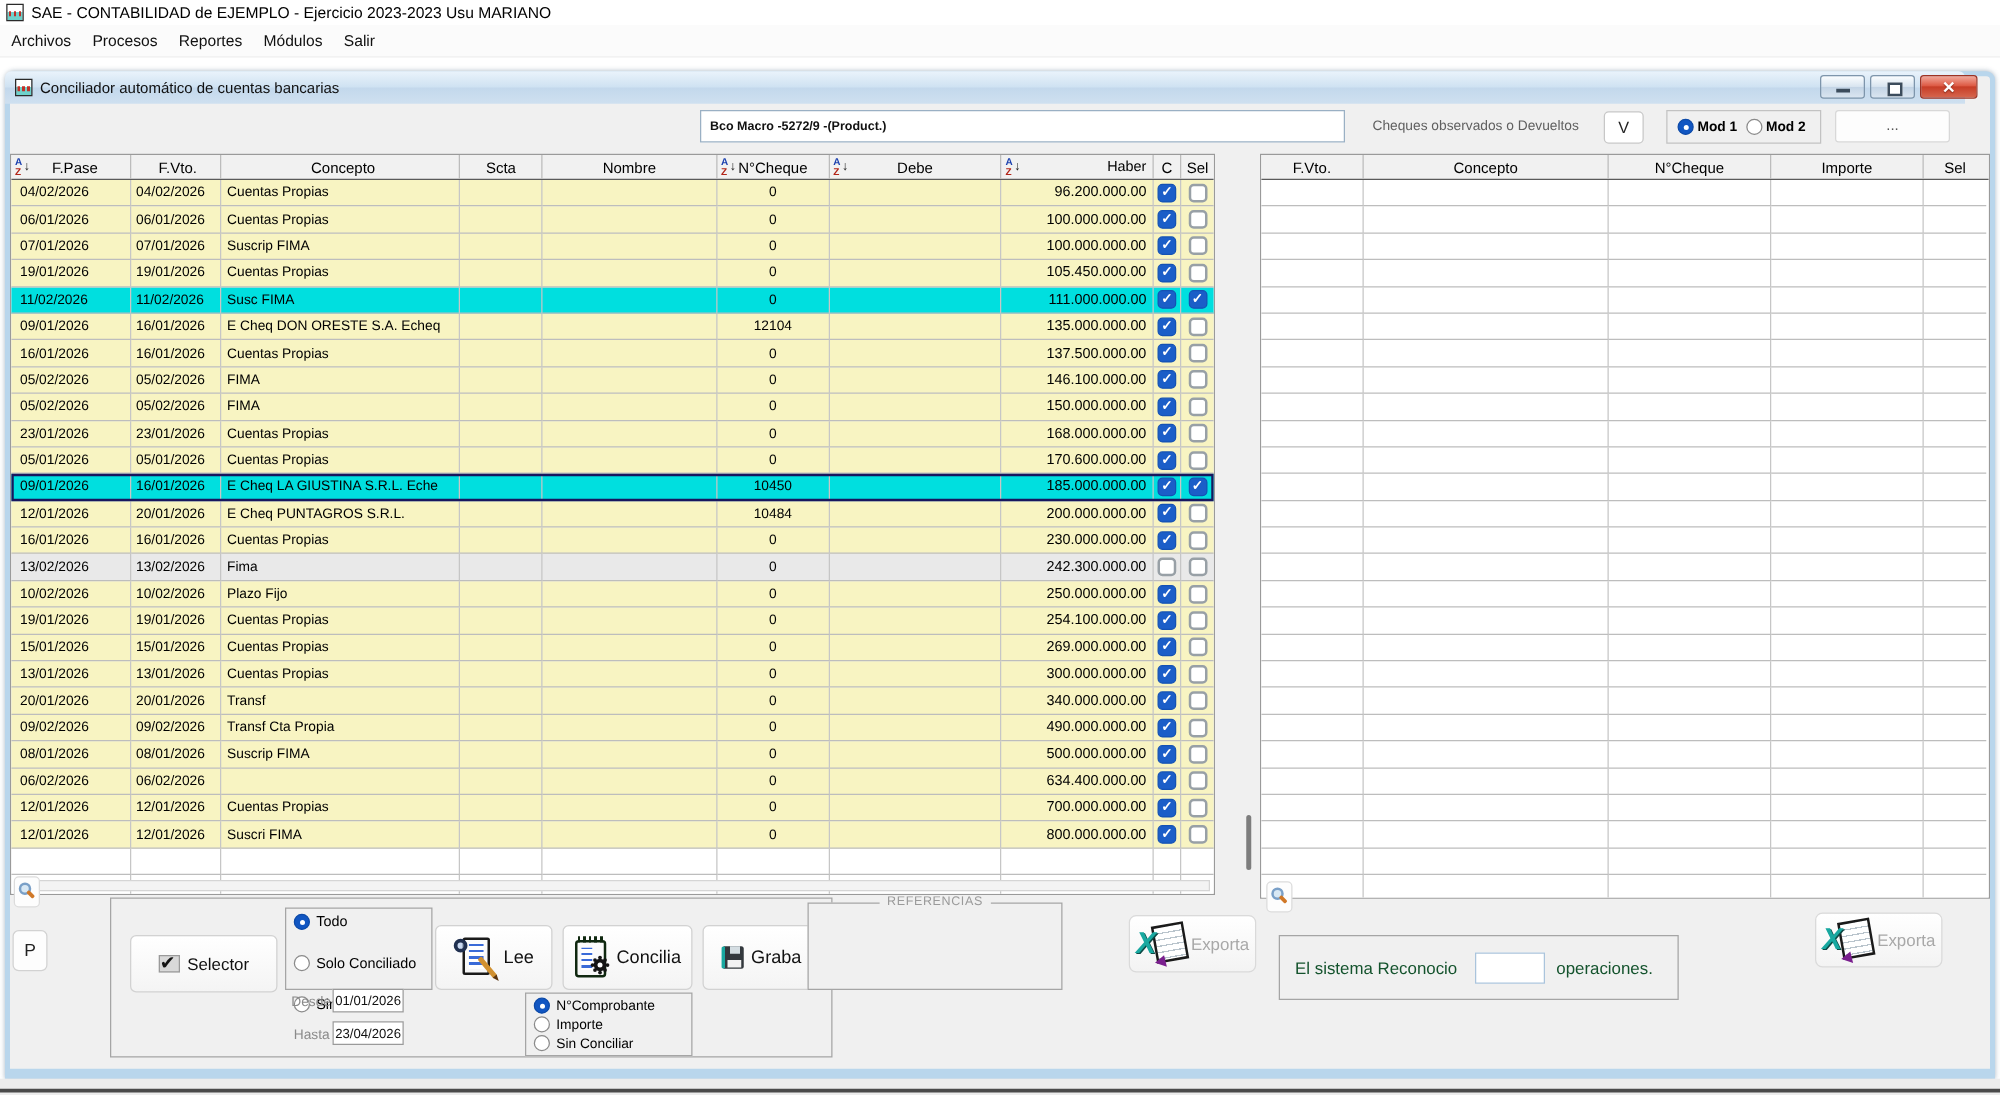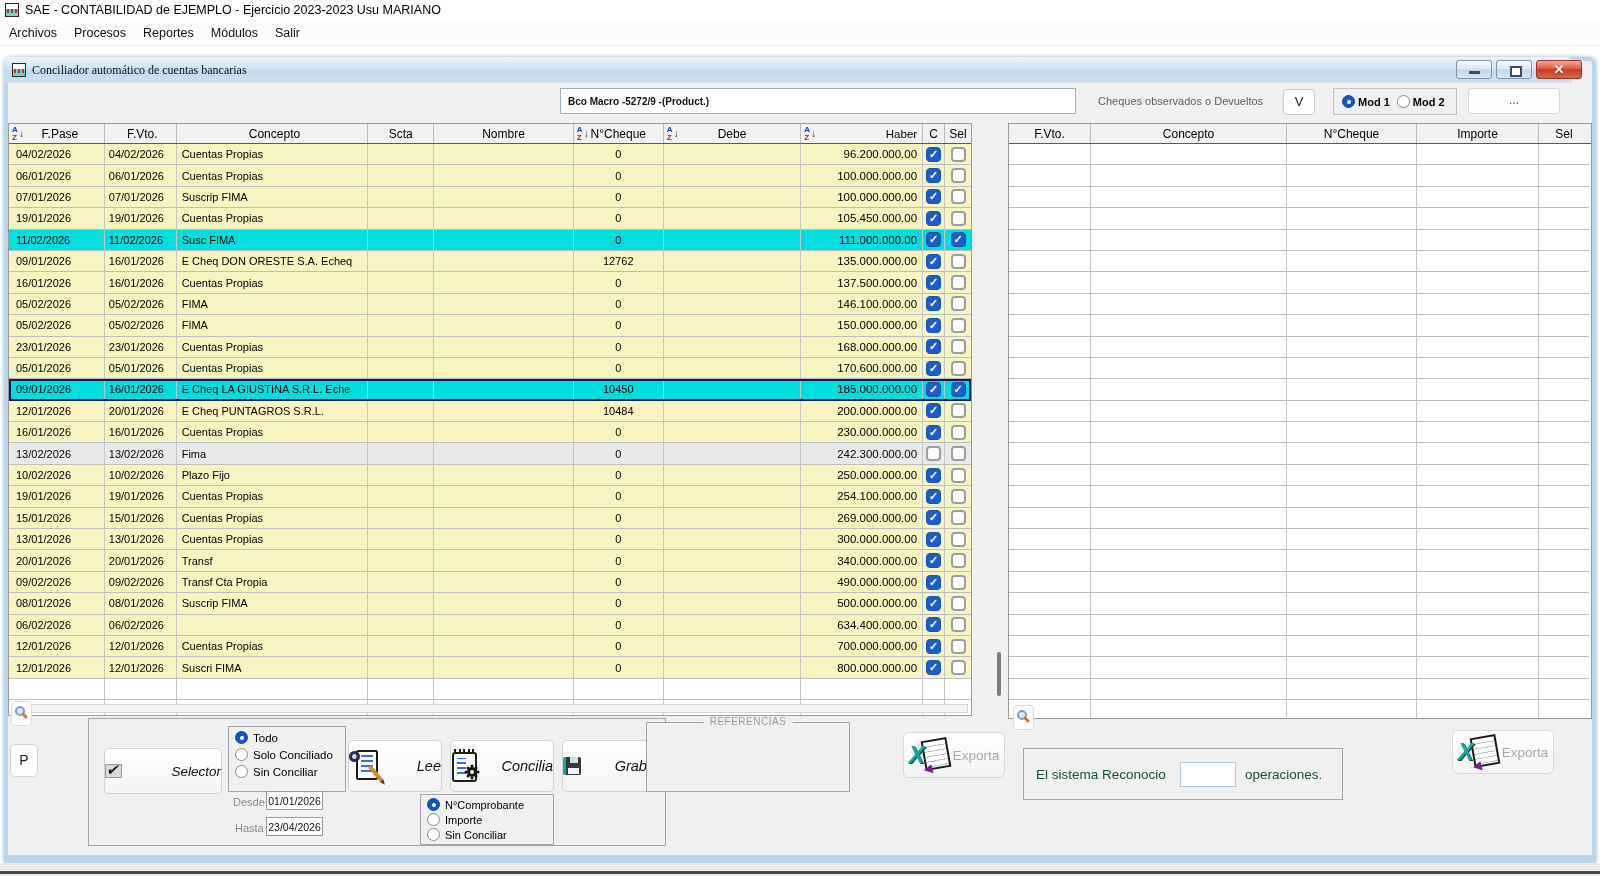--- a/index.html
+++ b/index.html
@@ -12,21 +12,21 @@
   .logo-icon { width:14px; height:14px; margin-left:5px; border:1px solid #2a2a2a; background:linear-gradient(180deg,#ffffff 0 45%, #6fd2cb 45% 100%); position:relative; }
   .logo-icon::after { content:""; position:absolute; left:1px; right:1px; top:5px; height:4px;
       background:repeating-linear-gradient(90deg,#c03028 0 2px, transparent 2px 4px); }
   .menubar { position:absolute; left:0; top:20px; width:1600px; height:26px; background:#fbfbfb; display:flex; align-items:center; gap:17px; padding-left:9px; border-bottom:1px solid #f0f0f0;}
   .menu-item { font-size:12.5px; color:#111; }
 
   
   .window { position:absolute; left:4px; top:57px; width:1592px; height:806px; background:#f0f0f0;
      border:4px solid #b9d6ec; border-bottom-width:8px; border-radius:7px 7px 0 0; box-shadow:0 0 4px rgba(60,90,120,.45); }
   .titlebar { position:absolute; left:4px; top:57px; width:1568px; height:26px; border-radius:5px 5px 0 0;
-     background:linear-gradient(#eaf3fb,#cfe2f2 48%,#c3d8ec 52%,#cfe0f0); display:flex; align-items:center;font-family:Liberation Serif, serif; }
+     background:linear-gradient(#eaf3fb,#cfe2f2 48%,#c3d8ec 52%,#cfe0f0); display:flex; align-items:center; }
   .win-title { font-size:12px; color:#101010; margin-left:6px; }
   .titlebar .logo-icon { margin-left:8px; }
   .winbtns { position:absolute; right:18px; top:60px; display:flex; gap:4px; }
   .wbtn { width:36px; height:19px; border:1px solid #7e95ab; border-radius:3px;
      background:linear-gradient(#fbfdfe,#d9e5f0 48%,#c3d4e5 52%,#dae5f0); position:relative; }
   .wbtn.min::after { content:""; position:absolute; left:12px; top:10px; width:11px; height:3px; background:#3c4c5c; }
   .wbtn.max::after { content:""; position:absolute; left:13px; top:5px; width:8px; height:7px; border:2px solid #3c4c5c; background:#fff; }
   .wbtn.close { width:46px; border-color:#9c3325; background:linear-gradient(#f2a99c,#dd5a44 45%,#c73d27 50%,#d6664e); }
   .wbtn.close::after { content:"✕"; position:absolute; width:100%; text-align:center; top:1px; color:#fff; font-weight:bold; font-size:13px; text-shadow:0 1px 1px #802010; }
 
@@ -79,26 +79,26 @@
   .mag-btn { position:absolute; width:21px; height:25px; background:#fdfdfd; border:1px solid #dcdcdc; border-radius:4px; }
   .mag { position:absolute; left:3px; top:4px; width:10px; height:10px; border:2px solid #7aa0c8; border-radius:50%; background:#d8e8f4; }
   .mag::after { content:""; position:absolute; right:-5px; bottom:-3px; width:7px; height:3px; background:#d07828; transform:rotate(45deg); border-radius:1px; }
 
   
   .groupbox { position:absolute; border:1px solid #a5a5a5; }
   #main-group { left:88px; top:718px; width:578px; height:128px; }
   .p-btn { position:absolute; left:10px; top:744px; width:28px; height:33px; background:#fdfdfd; border:1px solid #d2d2d2; border-radius:5px;
      font-size:14px; color:#222; text-align:center; line-height:31px; }
   .btn { position:absolute; background:linear-gradient(#ffffff,#f4f4f4); border:1px solid #d2d2d2; border-radius:5px;
-     display:flex; align-items:center; justify-content:space-between; gap:6px; font-size:14.5px; color:#111;font-style:italic; }
+     display:flex; align-items:center; justify-content:center; gap:6px; font-size:14.5px; color:#111; }
   #selector-btn { left:104px; top:748px; width:118px; height:46px; font-size:13.5px; }
   .sel-check { width:17px; height:14px; background:#d9d9d9; border:1px solid #9a9a9a; position:relative; }
   .sel-check::after { content:"✔"; position:absolute; left:0px; top:-4px; font-size:15px; color:#151515; }
   #filter-group { left:228px; top:726px; width:118px; height:66px; background:#f0f0f0; }
-  .vradios { display:flex; flex-direction:column; gap:4px; padding:4px 0 0 6px; }
+  .vradios { display:flex; flex-direction:column; gap:20px; padding:4px 0 0 6px; }
   .vopt { display:flex; align-items:center; gap:5px; font-size:11.5px; color:#000; }
   .date-label { position:absolute; font-size:11px; color:#8a8a8a; }
   .date-input { position:absolute; width:57px; height:19px; background:#fff; border:1px solid #9a9a9a; font-family:"Liberation Sans",sans-serif;
      font-size:10.5px; color:#111; text-align:center; }
   #lee-btn { left:348px; top:740px; width:94px; height:52px; }
   #concilia-btn { left:450px; top:740px; width:104px; height:52px; }
   #graba-btn { left:562px; top:740px; width:94px; height:52px; }
   #match-group { left:420px; top:794px; width:134px; height:51px; background:#f0f0f0; }
   #match-group .vradios { gap:2px; padding-top:3px; }
   #match-group .vopt { font-size:11px; }
@@ -312,21 +312,21 @@
     <div class="lcell c9">
             <span class="cb on"></span>
           </div>
   </div>
   <div class="lrow conciliada">
     <div class="lcell c0">09/01/2026</div>
     <div class="lcell c1">16/01/2026</div>
     <div class="lcell c2">E Cheq DON ORESTE S.A. Echeq</div>
     <div class="lcell c3"></div>
     <div class="lcell c4"></div>
-    <div class="lcell c5">12762</div>
+    <div class="lcell c5">12104</div>
     <div class="lcell c6"></div>
     <div class="lcell c7">135.000.000.00</div>
     <div class="lcell c8">
             <span class="cb on"></span>
           </div>
     <div class="lcell c9">
             <span class="cb off"></span>
           </div>
   </div>
   <div class="lrow conciliada">

